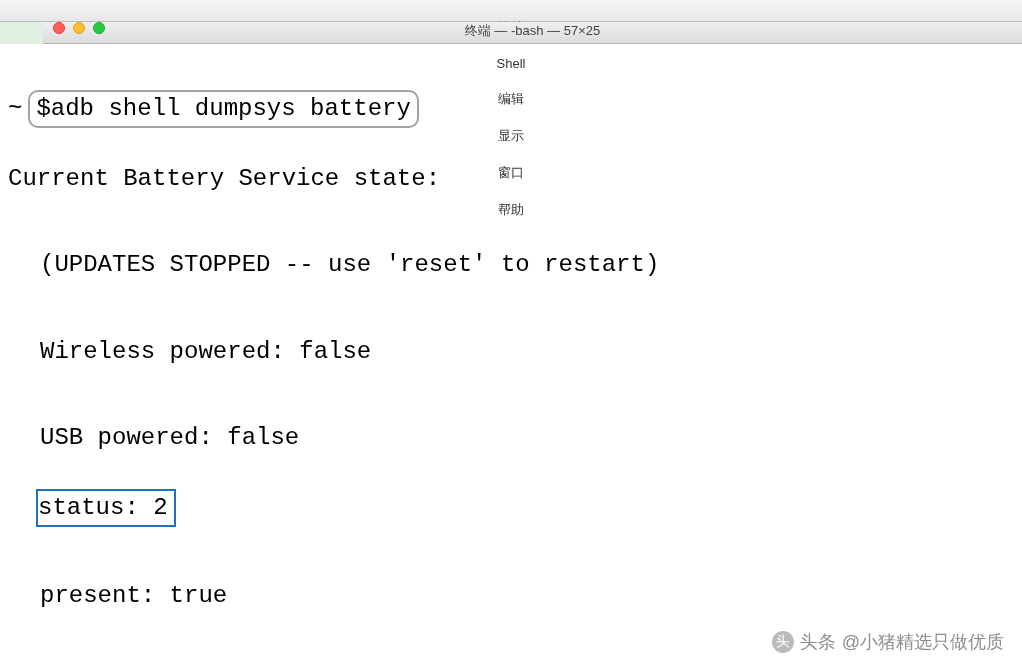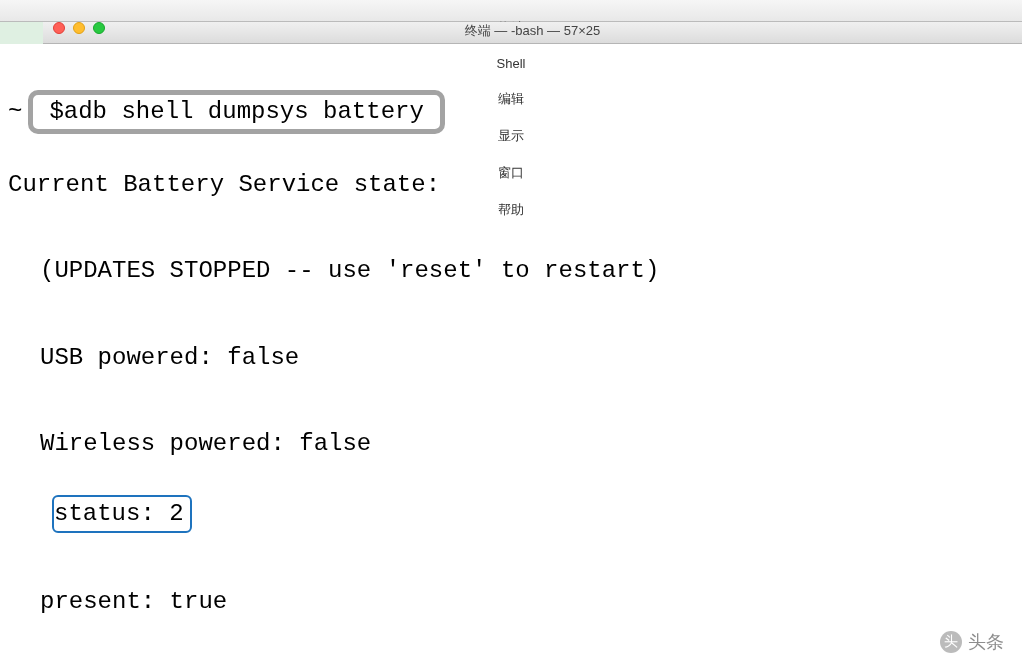--- a/index.html
+++ b/index.html
@@ -68,31 +68,30 @@
       color: #000;
       height: calc(100% - 44px);
       white-space: pre;
     }
     .prompt-line {
       display: flex;
       align-items: center;
     }
     .prompt-tilde { padding-right: 6px; }
     .cmd-box {
-      border: 5px solid #a3a3a3;
+      border: 2px solid #a3a3a3;
       border-radius: 10px;
-      padding: 0 16px;
+      padding: 0 6px;
       display: inline-block;
     }
     .rule-blue {
       border: 2px solid #1e73be;
-      border-radius: 6px;
+      border-radius: 0;
       padding: 0 6px 0 0;
       display: inline-block;
-      margin-left: 16px;
     }
     .indent { padding-left: 32px; display: inline-block; margin-top: 18px; }
     .indent-pad { padding-left: 28px; display: inline-block; }
     .watermark {
       position: absolute;
       right: 18px;
       bottom: 18px;
       font-family: -apple-system, sans-serif;
       font-size: 18px;
       color: rgba(80,80,80,0.65);
@@ -131,28 +130,29 @@
     <div class="traffic-light tl-min"></div>
     <div class="traffic-light tl-max"></div>
   </div>
   <div class="title-text">终端 — -bash — 57×25</div>
 </div>
 
 <div class="terminal">
 <div class="prompt-line"><span class="prompt-tilde">~</span> <span class="cmd-box"><span>$</span><span>adb shell dumpsys battery</span></span></div>
 <div>Current Battery Service state:</div>
 <div><span class="indent">(UPDATES STOPPED -- use 'reset' to restart)</span></div>
+<div><span class="indent">Wireless powered: false</span></div>
 <div><span class="indent">USB powered: false</span></div>
-<div><span class="indent">Wireless powered: false</span></div>
 <div><span class="indent-pad"></span><span class="rule-blue"><span>status: 2</span></span></div>
 <div><span class="indent">present: true</span></div>
 
 
 
 
 
 
 </div>
 
 <div class="watermark">
   <span class="wm-icon">头</span>
   <span>头条</span>
+  <span>@小猪精选只做优质</span>
 </div>
 
 </body></html>

